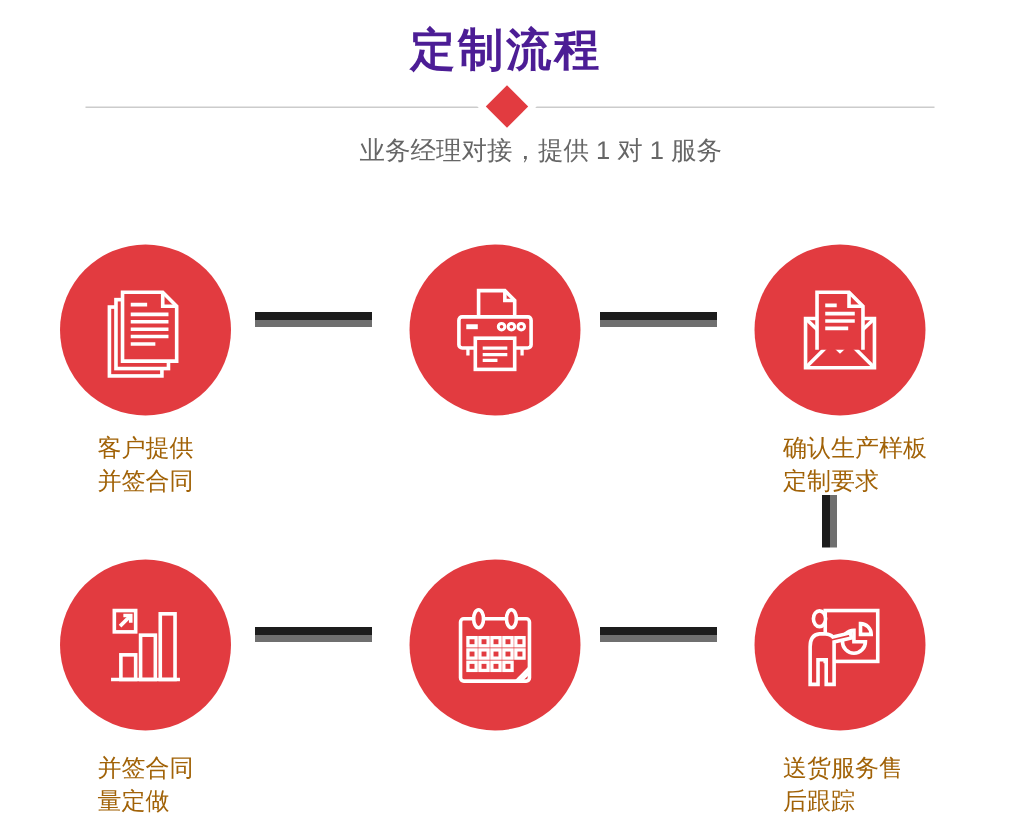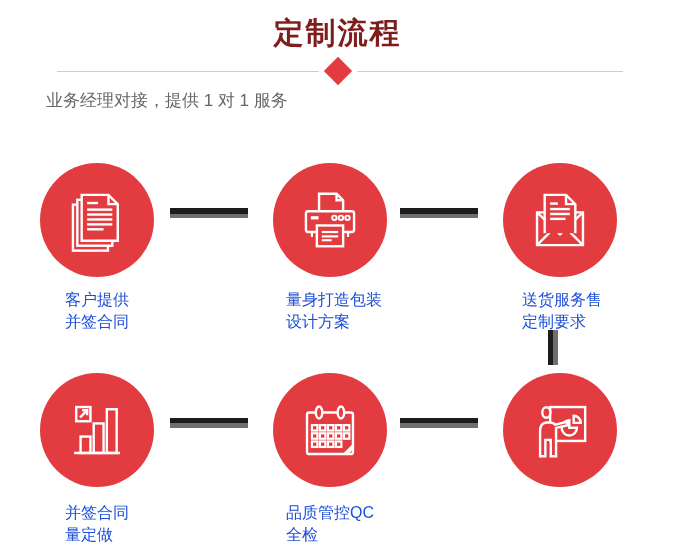--- a/index.html
+++ b/index.html
@@ -3,47 +3,47 @@
 <meta charset="utf-8">
 <style>
   html,body{margin:0;padding:0;background:#fff;}
   .canvas{
     position:relative;width:675px;height:550px;background:#ffffff;
     font-family:"Liberation Sans",sans-serif;overflow:hidden;
   }
   .title{
     position:absolute;top:13px;left:0;width:100%;margin:0;
     text-align:center;font-size:30px;font-weight:bold;
-    color:#7f1d1d;letter-spacing:2px;
+    color:#4c1d95;letter-spacing:2px;
   }
   .divider{position:absolute;left:57px;top:71px;width:566px;height:1px;background:#cccccc;}
   .diamond{
     position:absolute;left:328px;top:61px;width:20px;height:20px;
     background:#E23B40;transform:rotate(45deg);box-shadow:0 0 0 4px #ffffff;
   }
   .subtitle{
-    position:absolute;top:89px;left:0;width:100%;
+    position:absolute;top:89px;left:0;width:100%;text-align:center;
     font-size:17px;color:#666666;padding-left:46px;box-sizing:border-box;
   }
   .circle{
     position:absolute;width:114px;height:114px;border-radius:50%;
     background:#E23B40;display:flex;align-items:center;justify-content:center;
   }
   .circle svg{display:block;}
   .p1{left:40px;top:163px}.p2{left:273px;top:163px}.p3{left:503px;top:163px}
   .p4{left:40px;top:373px}.p5{left:273px;top:373px}.p6{left:503px;top:373px}
   .conn{position:absolute;}
   .conn.h{height:10px;background:linear-gradient(to bottom,#1c1c1c 55%,#6f6f6f 55%);}
   .conn.v{width:10px;background:linear-gradient(to right,#1c1c1c 55%,#6f6f6f 55%);}
   .ch1{left:170px;top:208px;width:78px}
   .ch2{left:400px;top:208px;width:78px}
   .ch3{left:170px;top:418px;width:78px}
   .ch4{left:400px;top:418px;width:78px}
   .cv1{left:548px;top:330px;height:35px}
-  .label{position:absolute;font-size:16px;line-height:22px;color:#1d4ed8;text-align:left;}
+  .label{position:absolute;font-size:16px;line-height:22px;color:#a16207;text-align:left;}
   .l1{left:65px;top:289px}.l2{left:286px;top:289px}.l3{left:522px;top:289px}
   .l4{left:65px;top:502px}.l5{left:286px;top:502px}.l6{left:522px;top:502px}
 </style>
 </head>
 <body>
 
 <div class="canvas">
 
   <h1 class="title">定制流程</h1>
   <div class="divider"></div>
@@ -158,30 +158,26 @@
       <path d="M44.5,25.5 L44.5,19 A6.5,6.5 0 0 1 51,25.5 Z" fill="none" stroke="#fff" stroke-width="2.2"></path>
       <ellipse cx="19.5" cy="16" rx="3.7" ry="4.8" fill="#E23B40" stroke="#fff" stroke-width="2.2"></ellipse>
       <path d="M13.8,33 Q13.8,25.8 19.5,25.2 L23,25.2 Q26.3,25.5 27.6,27.1 L38.3,24.6 L39,27.7 L28.4,30.1 L28.4,56 L23.6,56 L23.6,41 L18.6,41 L18.6,56 L13.8,56 Z" fill="#E23B40" stroke="#fff" stroke-width="2.2"></path>
     </svg>
   </div>
 
   <div class="label l1">
     <span>客户提供</span><br>
     <span>并签合同</span>
   </div>
-  <div class="label l2">
-    <span>量身打造包装</span><br>
-    <span>设计方案</span>
-  </div>
   <div class="label l3">
-    <span>送货服务售</span><br>
+    <span>确认生产样板</span><br>
     <span>定制要求</span>
   </div>
   <div class="label l4">
     <span>并签合同</span><br>
     <span>量定做</span>
   </div>
-  <div class="label l5">
-    <span>品质管控QC</span><br>
-    <span>全检</span>
+  <div class="label l6">
+    <span>送货服务售</span><br>
+    <span>后跟踪</span>
   </div>
 
 </div>
 
 </body></html>

